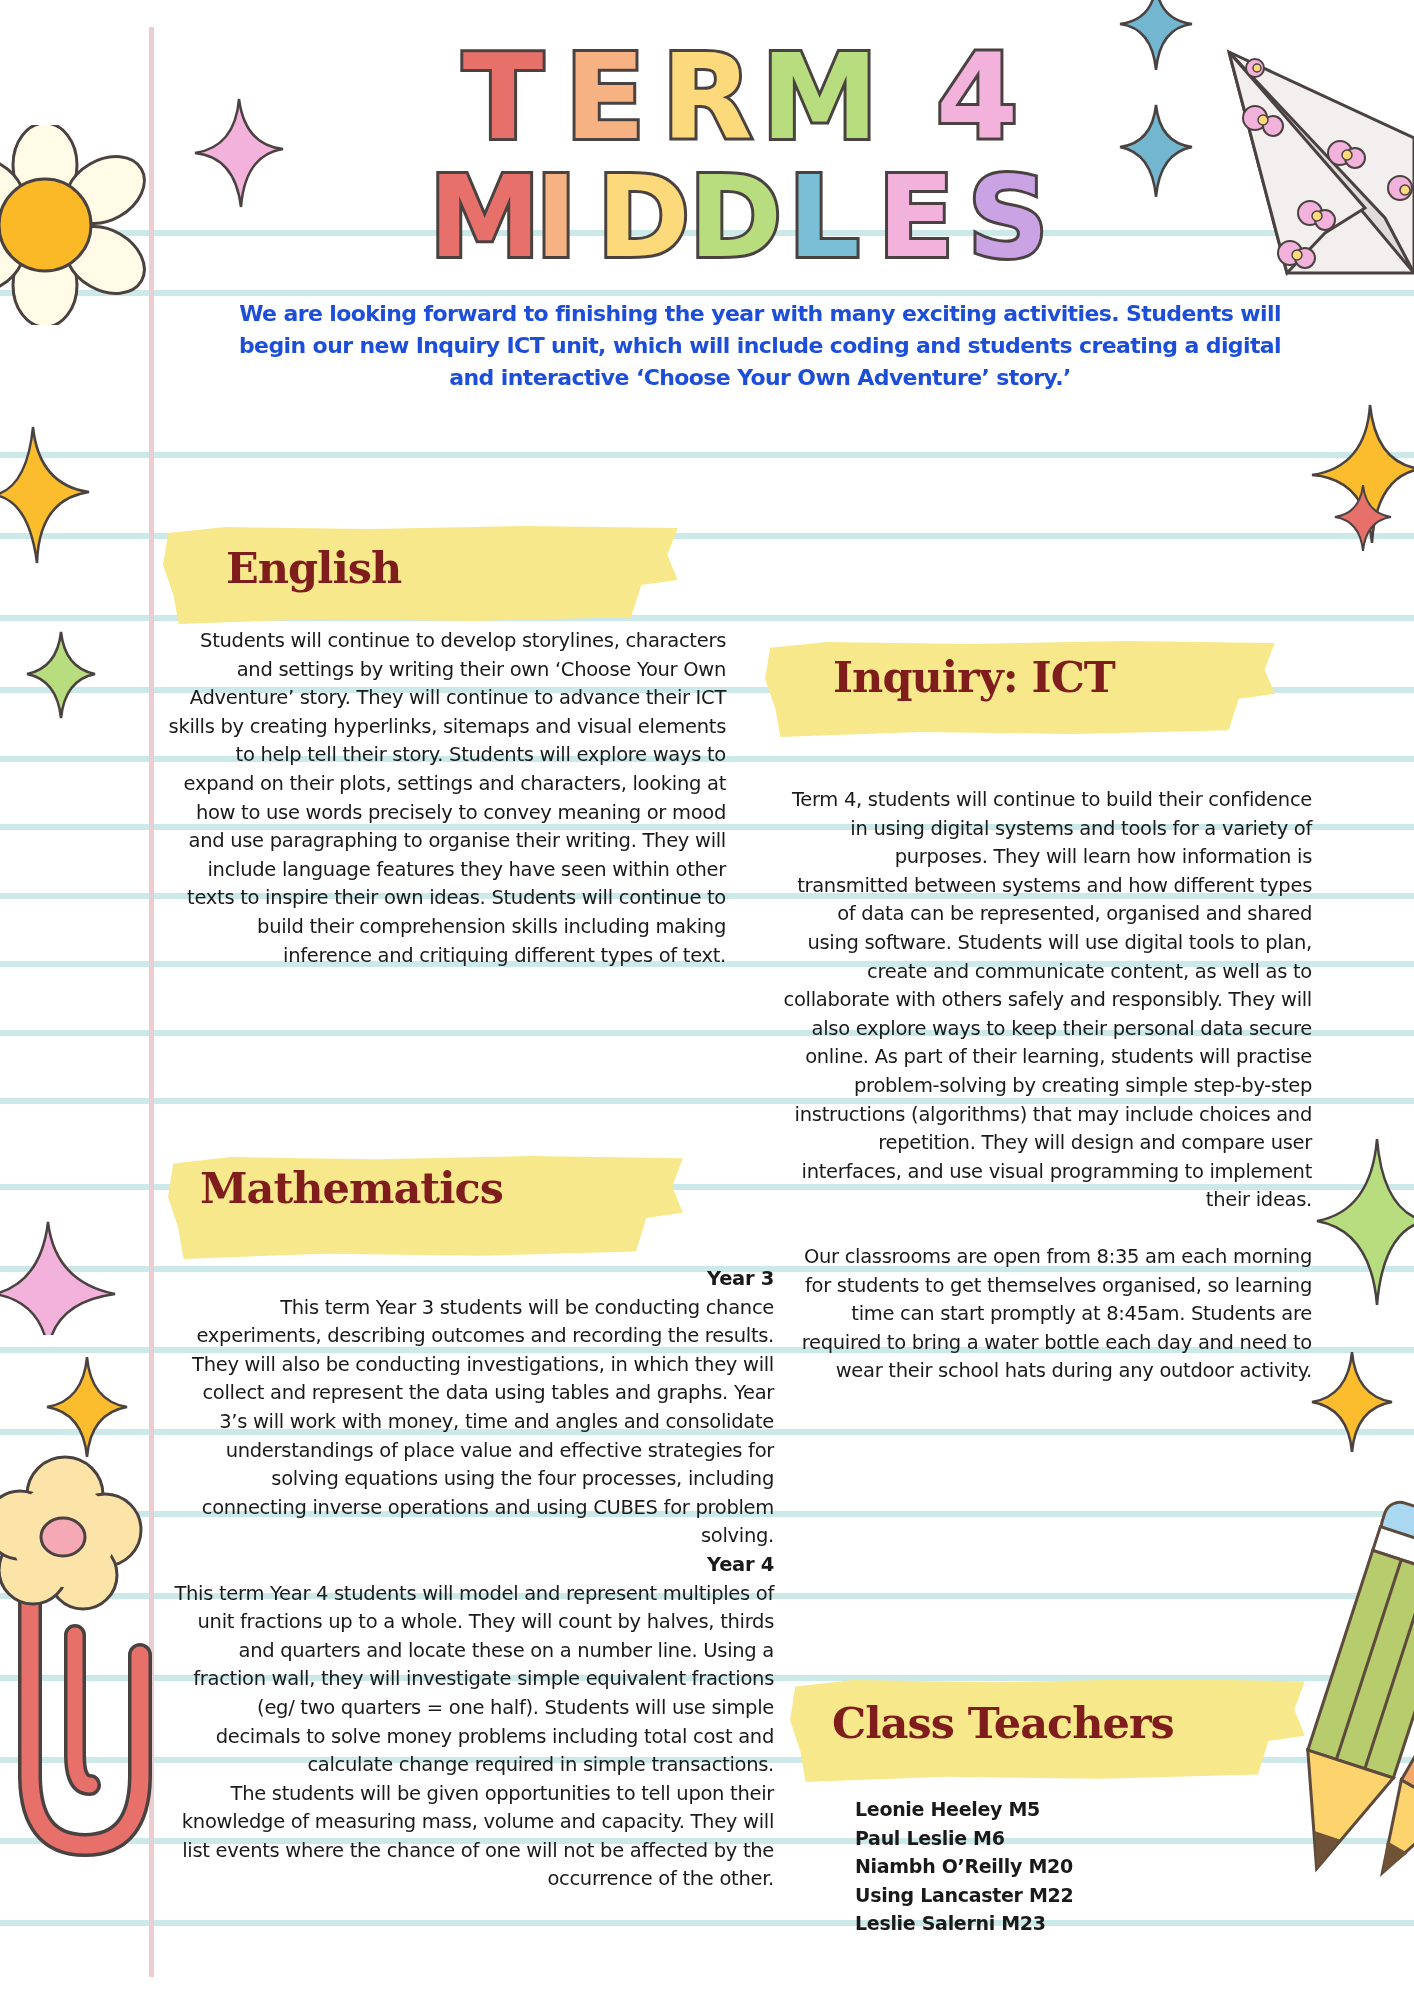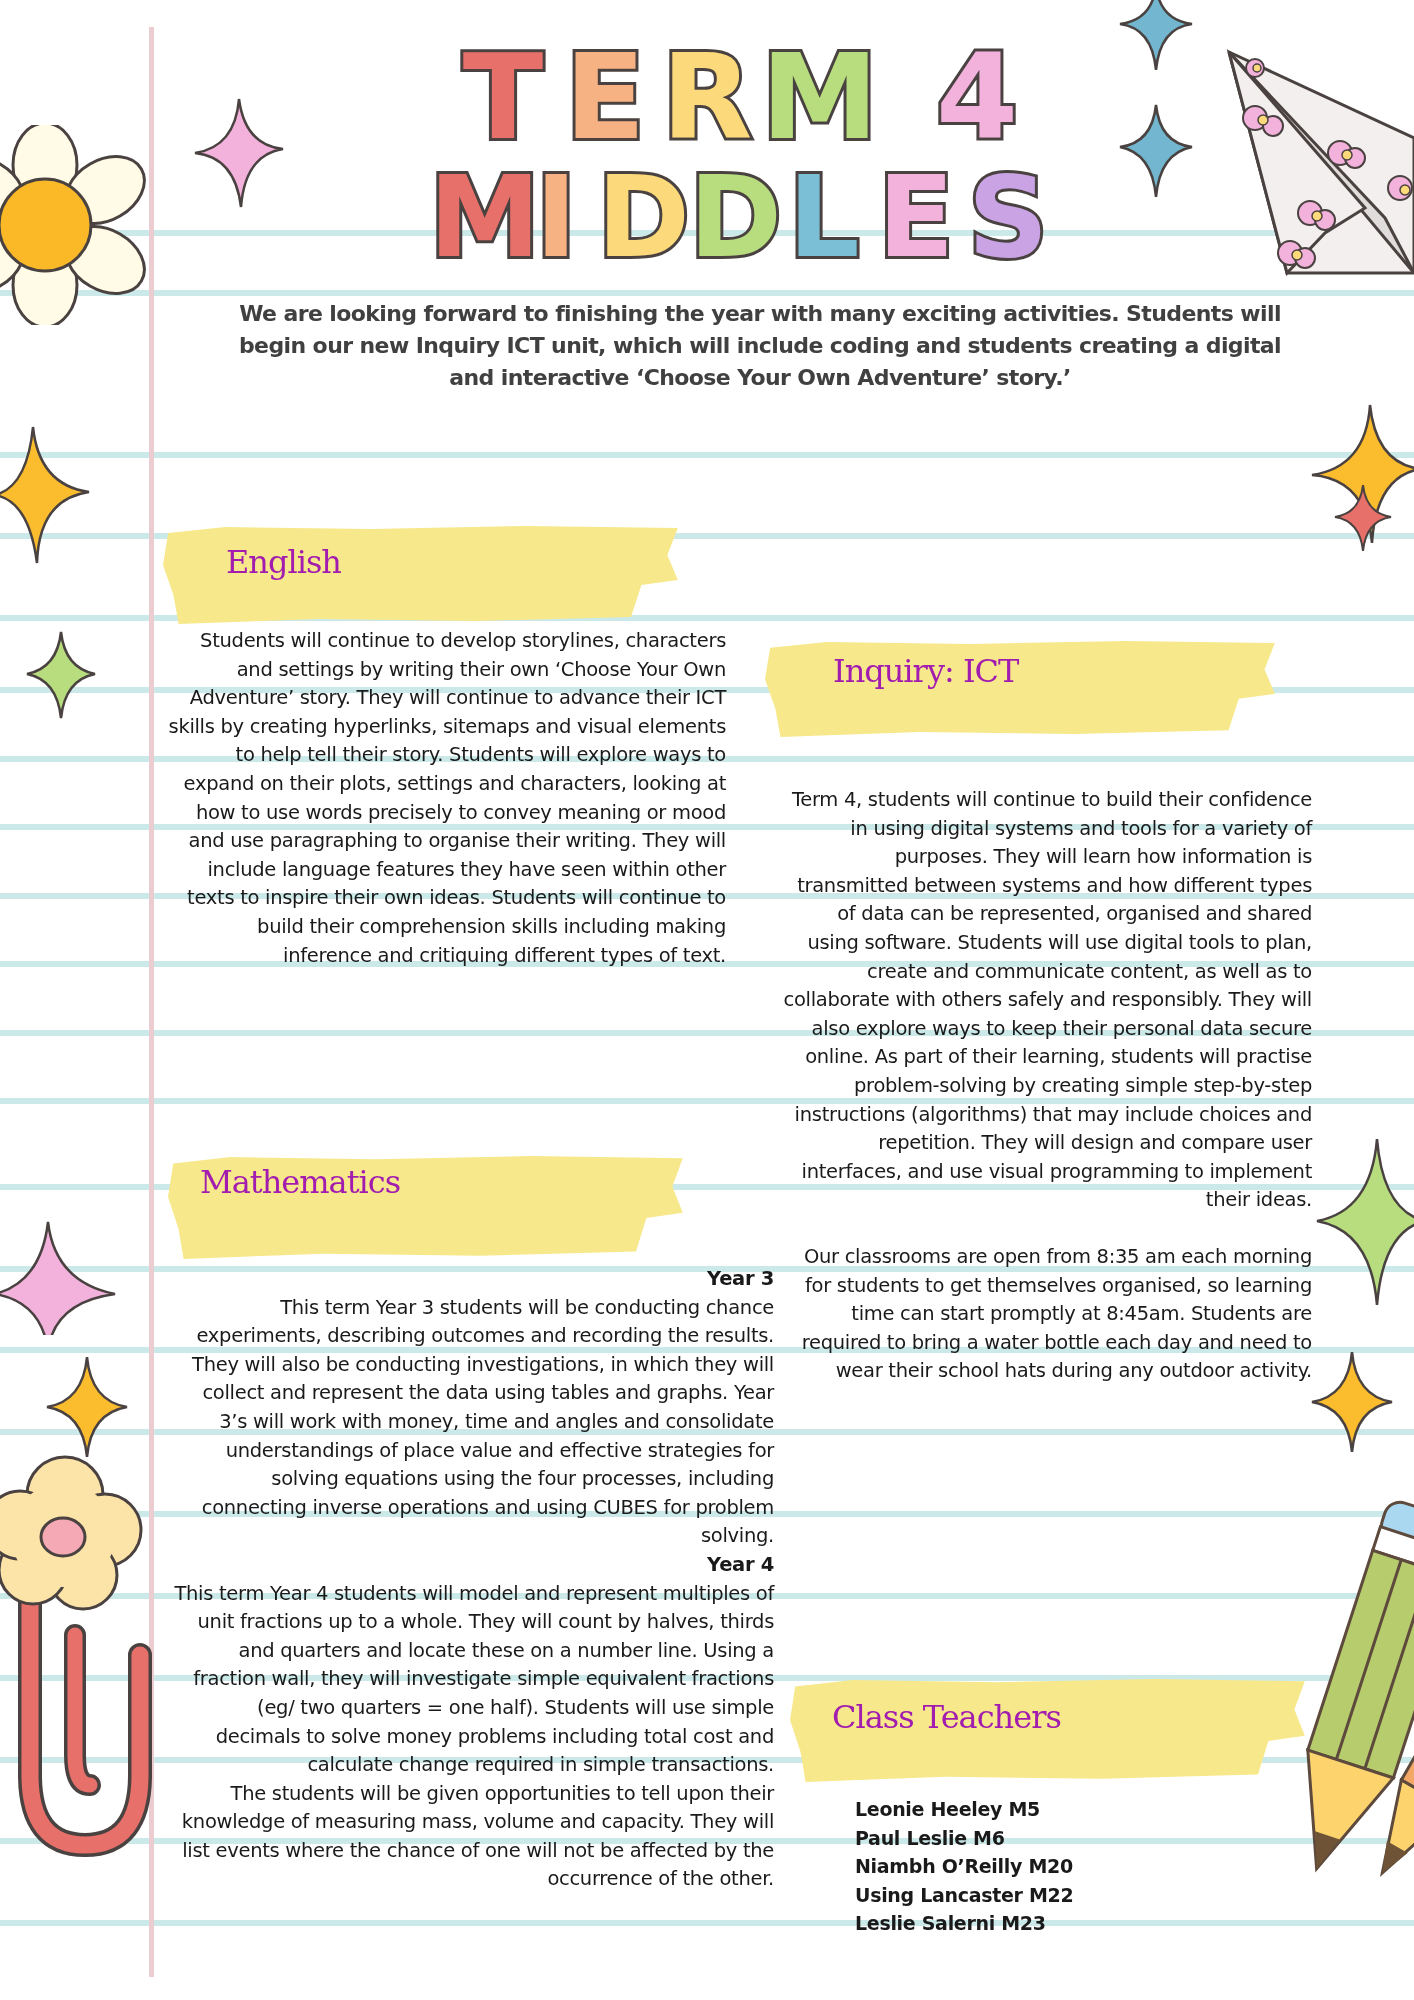--- a/index.html
+++ b/index.html
@@ -19,33 +19,33 @@
     font-size: 118px; line-height: 118px; letter-spacing: 0;
     -webkit-text-stroke: 6px #4a4240; paint-order: stroke fill;
     display: inline-block; width: 96px; text-align: center;
   }
   .title-row.r2 { margin-top: 2px; }
   .title-row.r2 .title-letter { width: 86px; font-size: 112px; }
 
   .intro {
     position: absolute; left: 220px; top: 298px; width: 1080px;
     font-family: "DejaVu Sans", sans-serif; font-weight: bold; font-size: 22px; line-height: 32px;
-    color: #404040; text-align: center; z-index: 3; letter-spacing: -0.6px;
+    color: #1d4ed8; text-align: center; z-index: 3; letter-spacing: -0.6px;
   }
   .intro p { margin: 0 0 33px 0; }
 
   .banner {
     position: absolute; background: #f7e98b; z-index: 2;
     border-radius: 6px 14px 4px 12px;
     clip-path: polygon(1% 8%, 12% 2%, 40% 4%, 70% 1%, 99% 3%, 97% 30%, 99% 55%, 92% 60%, 90% 92%, 60% 96%, 30% 94%, 3% 99%, 2% 70%, 0% 40%);
   }
   .banner-title {
     position: absolute; z-index: 3;
-    font-family: "DejaVu Serif", serif; font-weight: normal; color: #a21caf;
-    font-size: 32px; letter-spacing: -1px;
+    font-family: "DejaVu Serif", serif; font-weight: bold; color: #7f1d1d;
+    font-size: 43px; letter-spacing: -1px;
   }
 
   .body-text {
     position: absolute; z-index: 3;
     font-family: "DejaVu Sans", sans-serif; font-size: 19.5px; line-height: 28.6px;
     color: #1a1a1a; letter-spacing: -0.3px; text-align: right;
   }
   .body-text p { margin: 0; }
   .subhead { font-weight: bold; }
 

